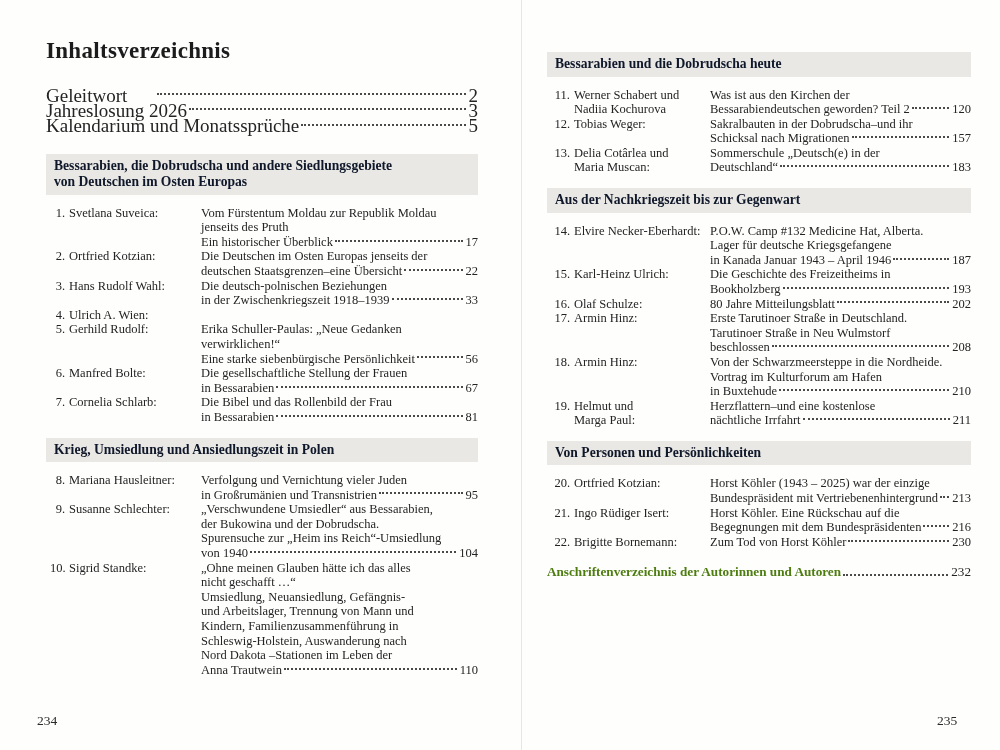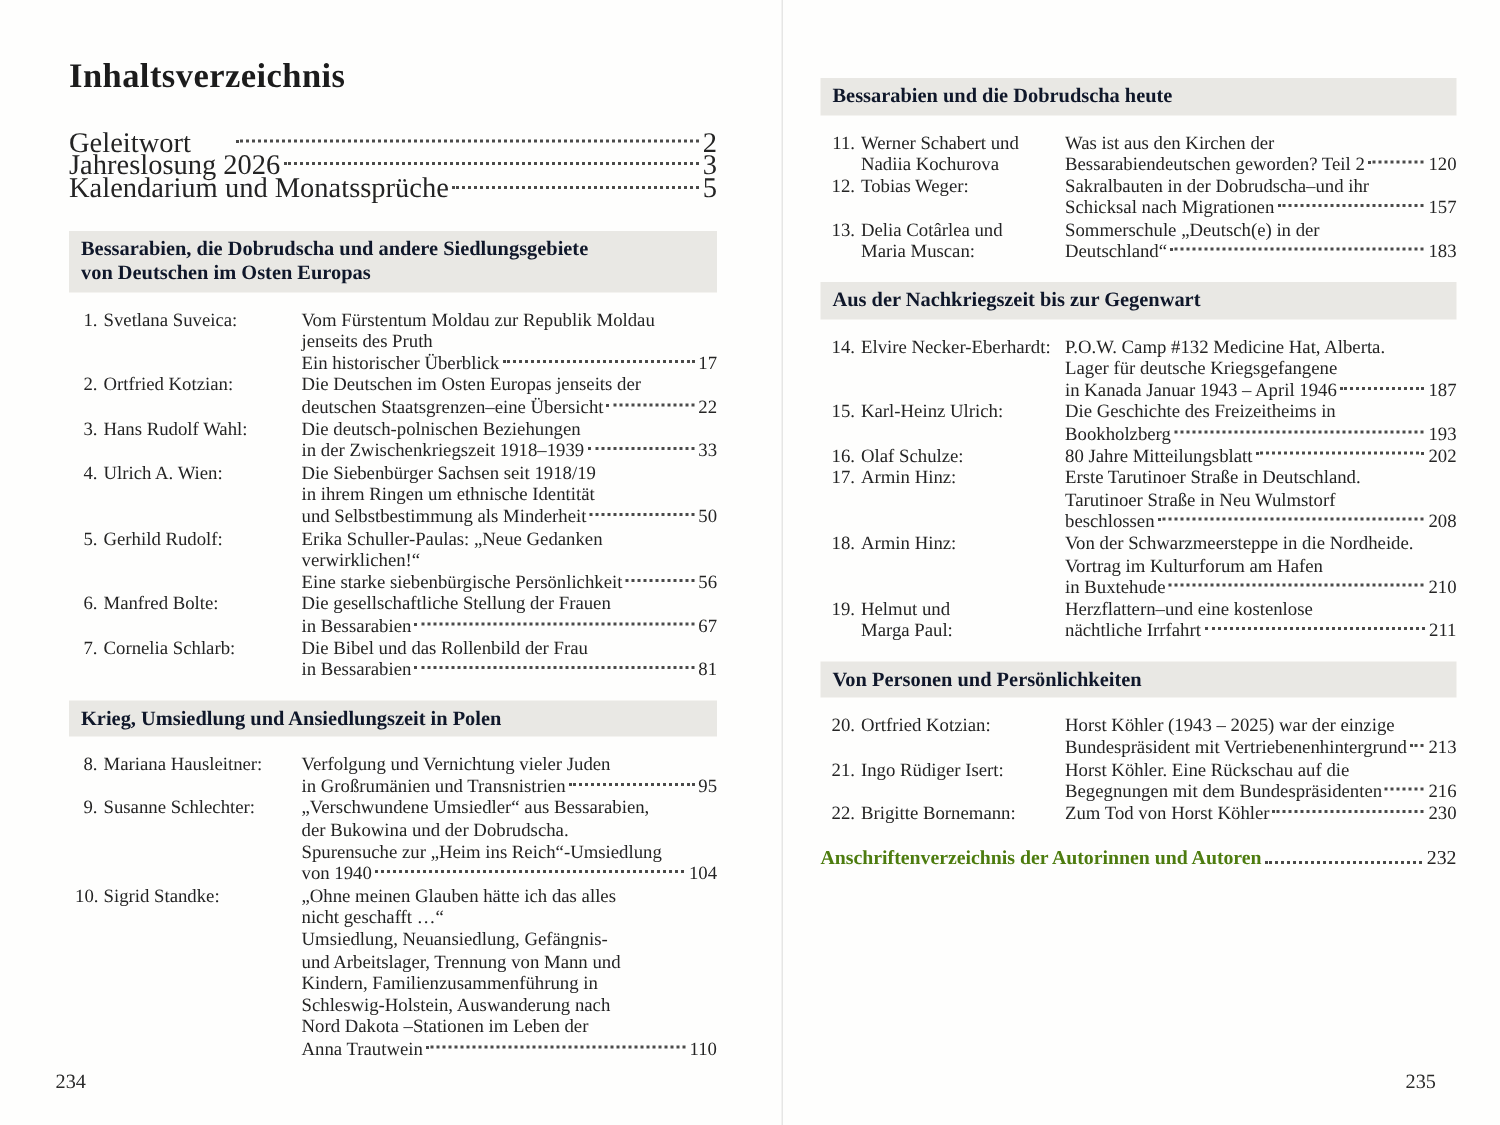--- a/index.html
+++ b/index.html
@@ -115,29 +115,20 @@
                   <span class="txt">in der Zwischenkriegszeit 1918–1939</span>
                   <span class="leader"></span>
                   <span class="pg">33</span>
                 </div>
               </div>
             </div>
             <div class="toc-item">
               <div class="acell">
                 <div class="aline1"><span class="num">4.</span><span class="aname">Ulrich A. Wien:</span></div>
               </div>
-              <div class="tcell">
-                <div class="tline">Die Siebenbürger Sachsen seit 1918/19</div>
-                <div class="tline">in ihrem Ringen um ethnische Identität</div>
-                <div class="tline lline">
-                  <span class="txt">und Selbstbestimmung als Minderheit</span>
-                  <span class="leader"></span>
-                  <span class="pg">50</span>
-                </div>
-              </div>
             </div>
             <div class="toc-item">
               <div class="acell">
                 <div class="aline1"><span class="num">5.</span><span class="aname">Gerhild Rudolf:</span></div>
               </div>
               <div class="tcell">
                 <div class="tline">Erika Schuller-Paulas: „Neue Gedanken</div>
                 <div class="tline">verwirklichen!“</div>
                 <div class="tline lline">
                   <span class="txt">Eine starke siebenbürgische Persönlichkeit</span>

